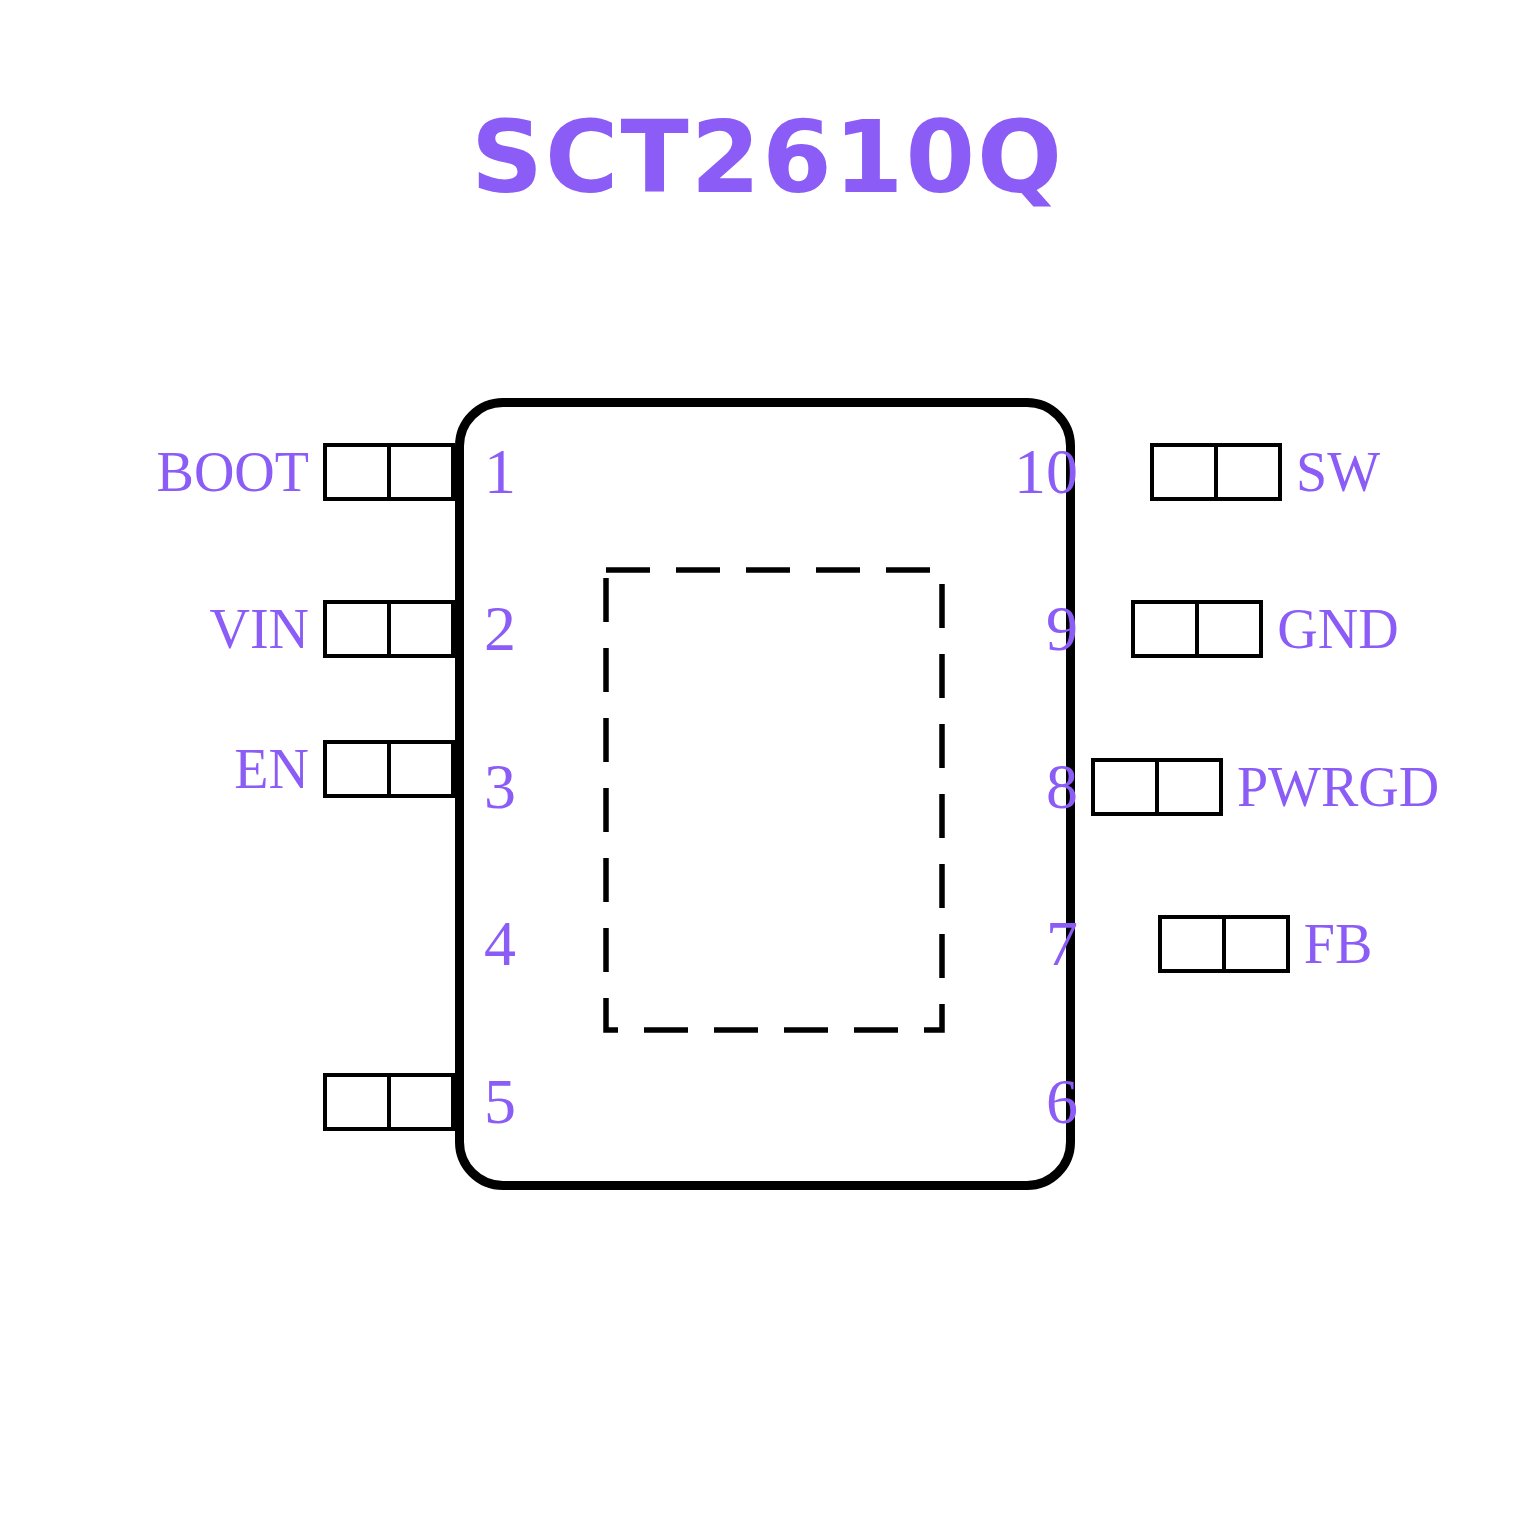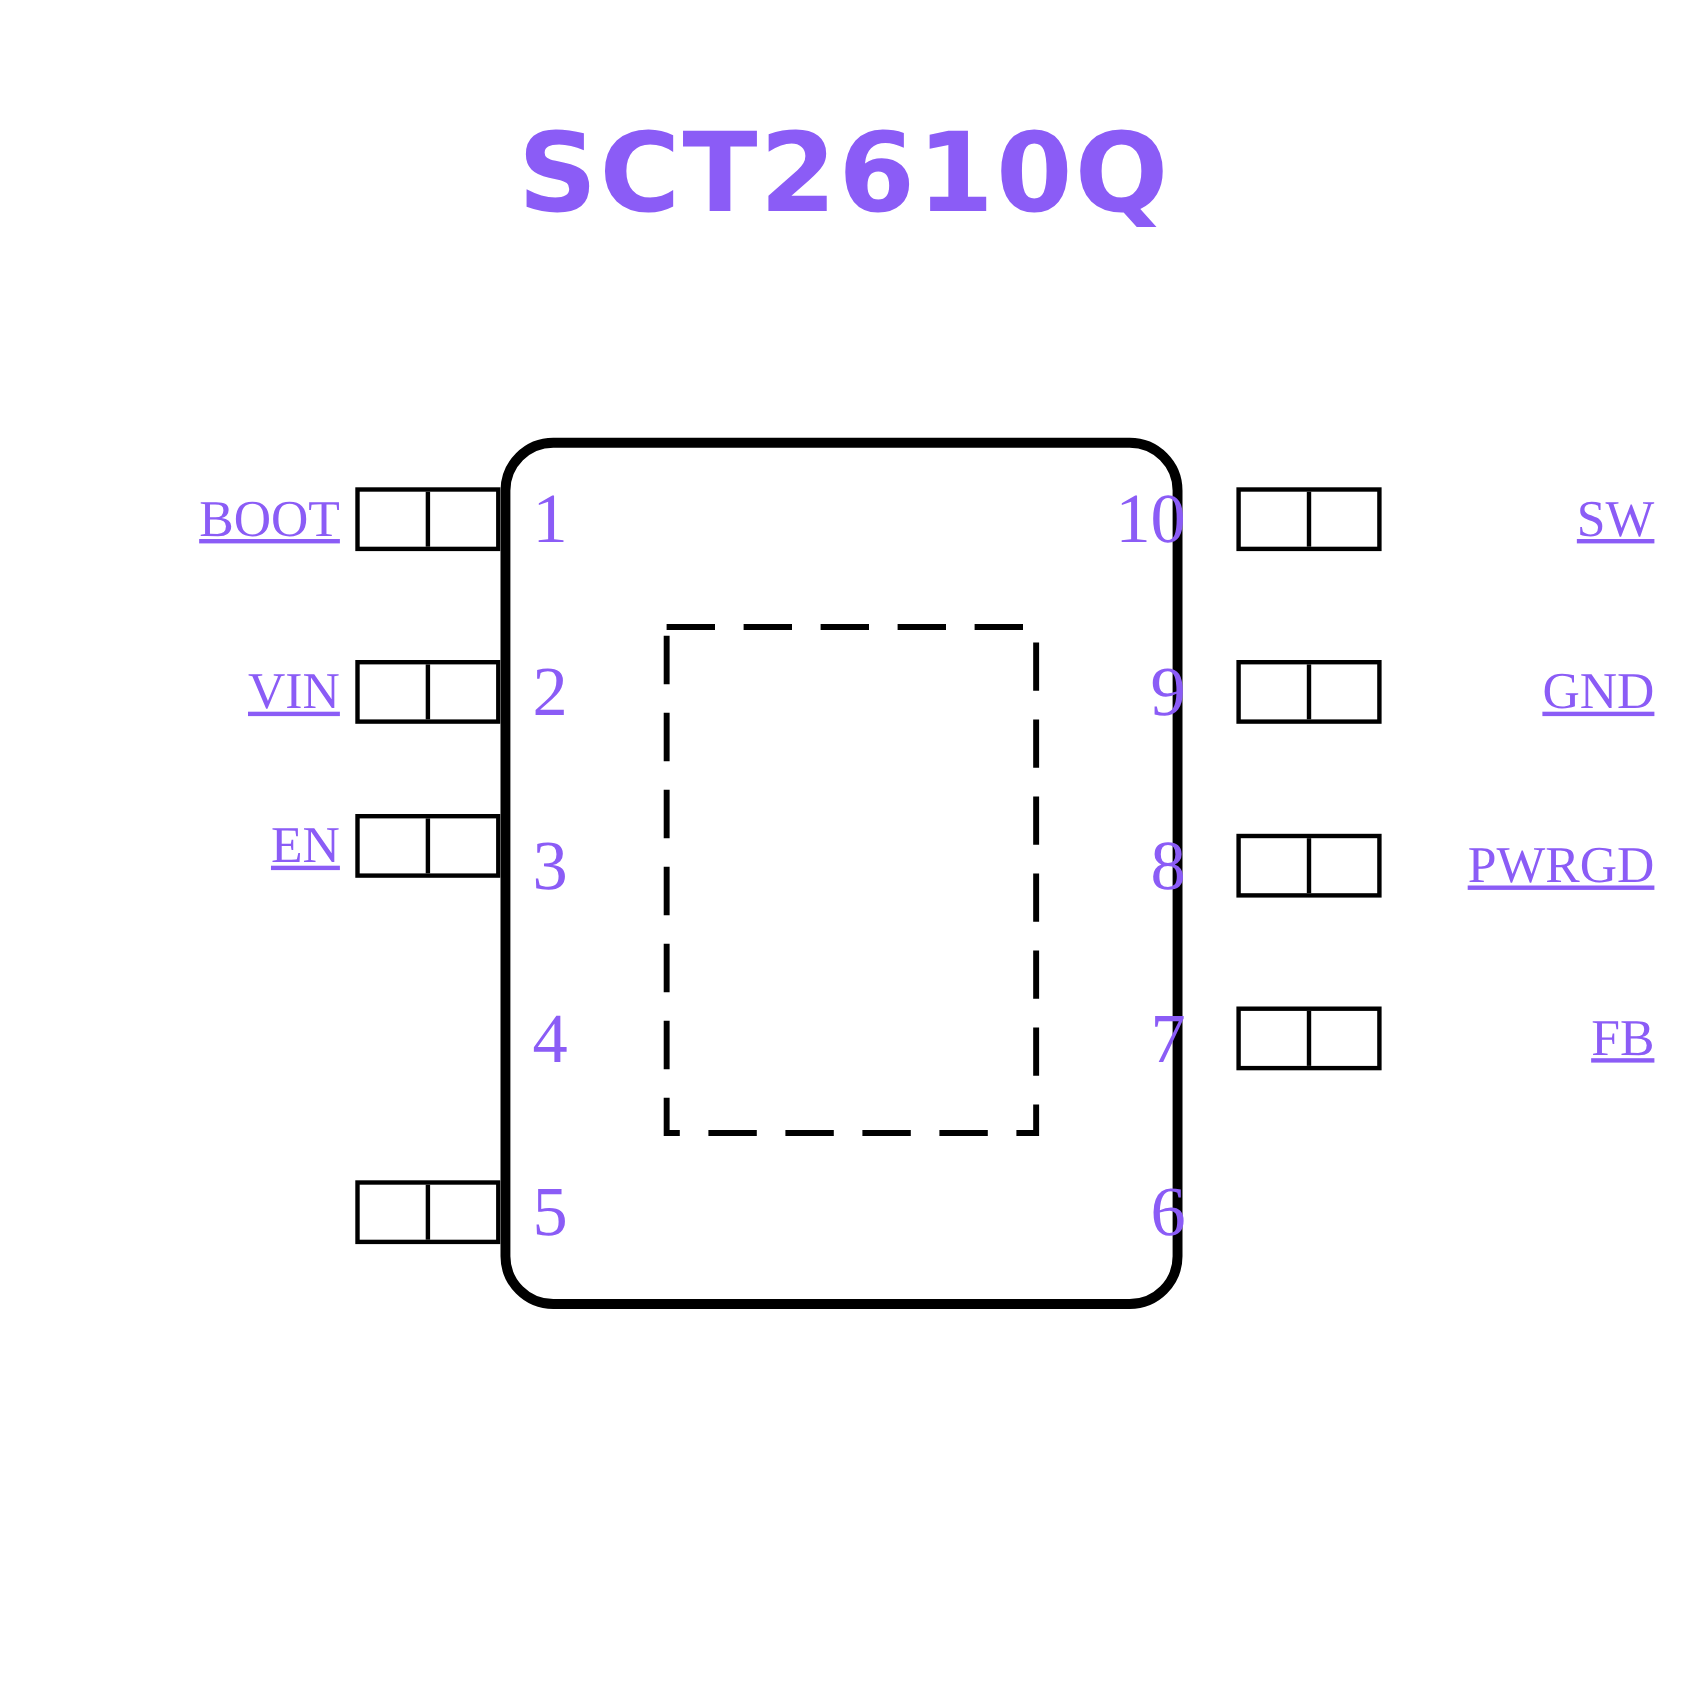--- a/index.html
+++ b/index.html
@@ -53,23 +53,23 @@
     display: flex;
     align-items: center;
     gap: 14px;
   }
   .pin-row.left {
     left: 90px;
     width: 365px;
     justify-content: flex-end;
   }
   .pin-row.right {
-    left: 1124px;
+    left: 1075px;
     width: 380px;
-    justify-content: space-between;
+    justify-content: center;
   }
   .pin-box {
     position: relative;
     box-sizing: border-box;
     width: 132px;
     height: 58px;
     border: 4px solid #000000;
     background: #ffffff;
     flex: 0 0 auto;
   }
@@ -77,24 +77,23 @@
     content: "";
     position: absolute;
     left: 50%;
     top: 0;
     bottom: 0;
     width: 4px;
     background: #000000;
     transform: translateX(-50%);
   }
   .pin-label {
-    font-size: 47px;
+    font-size: 56px;
     line-height: 1;
     white-space: nowrap;
-    text-decoration: underline;
   }
   .pin-number {
     position: absolute;
     height: 58px;
     display: flex;
     align-items: center;
     font-size: 64px;
     line-height: 1;
   }
   .pin-number.num-left {

